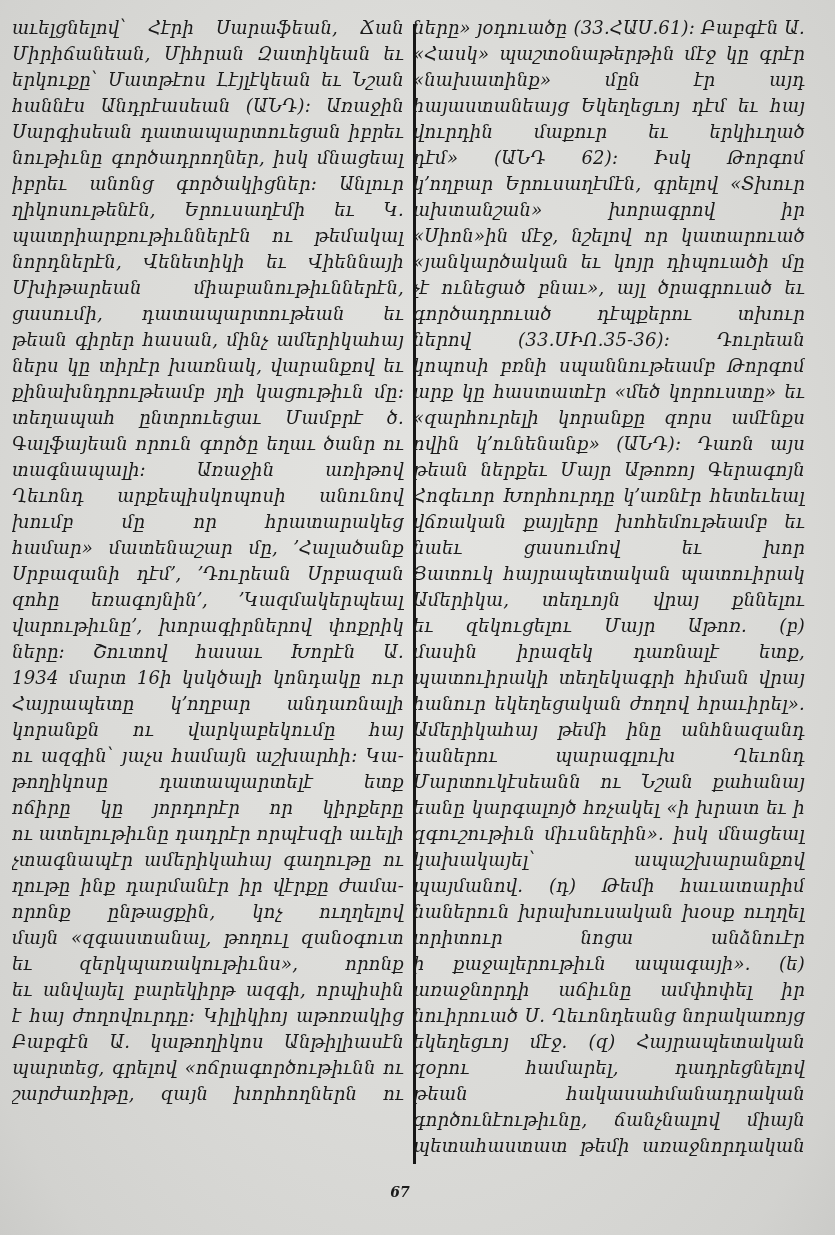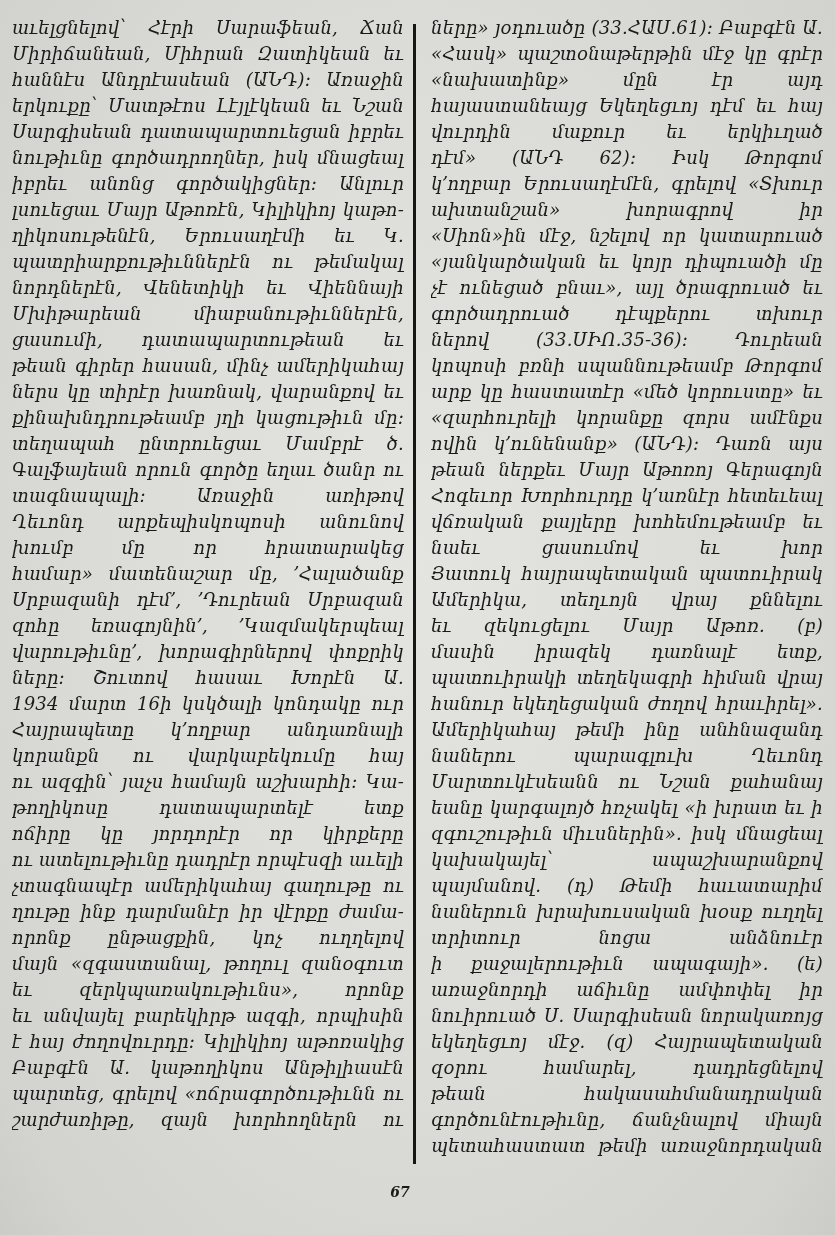--- a/index.html
+++ b/index.html
@@ -23,21 +23,21 @@
     position: absolute;
     top: 15px;
     width: 392px;
     font-style: italic;
     font-size: 18px;
     line-height: 26px;
     color: #1a1a1a;
     letter-spacing: 0.2px;
   }
   .col-left  { left: 12px; }
-  .col-right { left: 431px; }
+  .col-right { left: 413px; }
   .line {
     height: 26px;
     overflow: hidden;
     text-align: justify;
     text-align-last: justify;
     -moz-text-align-last: justify;
   }
   .divider {
     position: absolute;
     left: 413px;
@@ -58,26 +58,25 @@
     color: #1a1a1a;
   }
 </style>
 </head>
 <body>
 
 <div class="page">
   <div class="col col-left">
       <div class="line">աւելցնելով՝ Հէրի Սարաֆեան, Ճան</div>
       <div class="line">Միրիճանեան, Միհրան Զատիկեան եւ Յով-</div>
+      <div class="line">երկուքը՝ Մատթէոս Լէյլէկեան եւ Նշան</div>
       <div class="line">հաննէս Անդրէասեան (ԱՆԴ)։ Առաջին</div>
-      <div class="line">երկուքը՝ Մատթէոս Լէյլէկեան եւ Նշան</div>
       <div class="line">Սարգիսեան դատապարտուեցան իբրեւ սպան-</div>
       <div class="line">նութիւնը գործադրողներ, իսկ մնացեալ եօթը՝</div>
       <div class="line">իբրեւ անոնց գործակիցներ։ Անլուր ոճիրը երբ</div>
-      <div class="line">լսուեցաւ Մայր Աթոռէն, Կիլիկիոյ կաթո-</div>
       <div class="line">ղիկոսութենէն, Երուսաղէմի եւ Կ. Պոլսոյ</div>
       <div class="line">պատրիարքութիւններէն ու թեմակալ առաջ-</div>
       <div class="line">նորդներէն, Վենետիկի եւ Վիեննայի</div>
       <div class="line">Մխիթարեան միաբանութիւններէն, իսկոյն</div>
       <div class="line">ցասումի, դատապարտութեան եւ զգաստու-</div>
       <div class="line">թեան գիրեր հասան, մինչ ամերիկահայ թեմէն</div>
       <div class="line">ներս կը տիրէր խառնակ, վարանքով եւ</div>
       <div class="line">քինախնդրութեամբ յղի կացութիւն մը։ Թեմին</div>
       <div class="line">տեղապահ ընտրուեցաւ Մամբրէ ծ. վարդապետ</div>
       <div class="line">Գալֆայեան որուն գործը եղաւ ծանր ու</div>
@@ -140,21 +139,21 @@
       <div class="line">նաներու պարագլուխ Ղեւոնդ վարդապետ</div>
       <div class="line">Մարտուկէսեանն ու Նշան քահանայ Փափազ-</div>
       <div class="line">եանը կարգալոյծ հռչակել «ի խրատ եւ ի</div>
       <div class="line">զգուշութիւն միւսներին». իսկ մնացեալ եօթը</div>
       <div class="line">կախակայել՝ ապաշխարանքով վերընդունուելու</div>
       <div class="line">պայմանով. (դ) Թեմի հաւատարիմ քահա-</div>
       <div class="line">նաներուն խրախուսական խօսք ուղղել «ի</div>
       <div class="line">տրիտուր նոցա անձնուէր գործունէութեան եւ</div>
       <div class="line">ի քաջալերութիւն ապագայի». (ե) Նահատակ</div>
       <div class="line">առաջնորդի աճիւնը ամփոփել իր անուան</div>
-      <div class="line">նուիրուած Ս. Սարգիսեան նորակառոյց</div>
+      <div class="line">նուիրուած Ս. Ղեւոնդեանց նորակառոյց</div>
       <div class="line">եկեղեցւոյ մէջ. (զ) Հայրապետական վճիռը ի</div>
       <div class="line">զօրու համարել, դադրեցնելով փոքրամասնու-</div>
       <div class="line">թեան հակասահմանադրական գոյութիւնն ու</div>
       <div class="line">գործունէութիւնը, ճանչնալով միայն հայրա-</div>
       <div class="line">պետահաստատ թեմի առաջնորդական տեղա-</div>
     </div>
   <div class="page-number">67</div>
 </div>
 
 </body></html>

